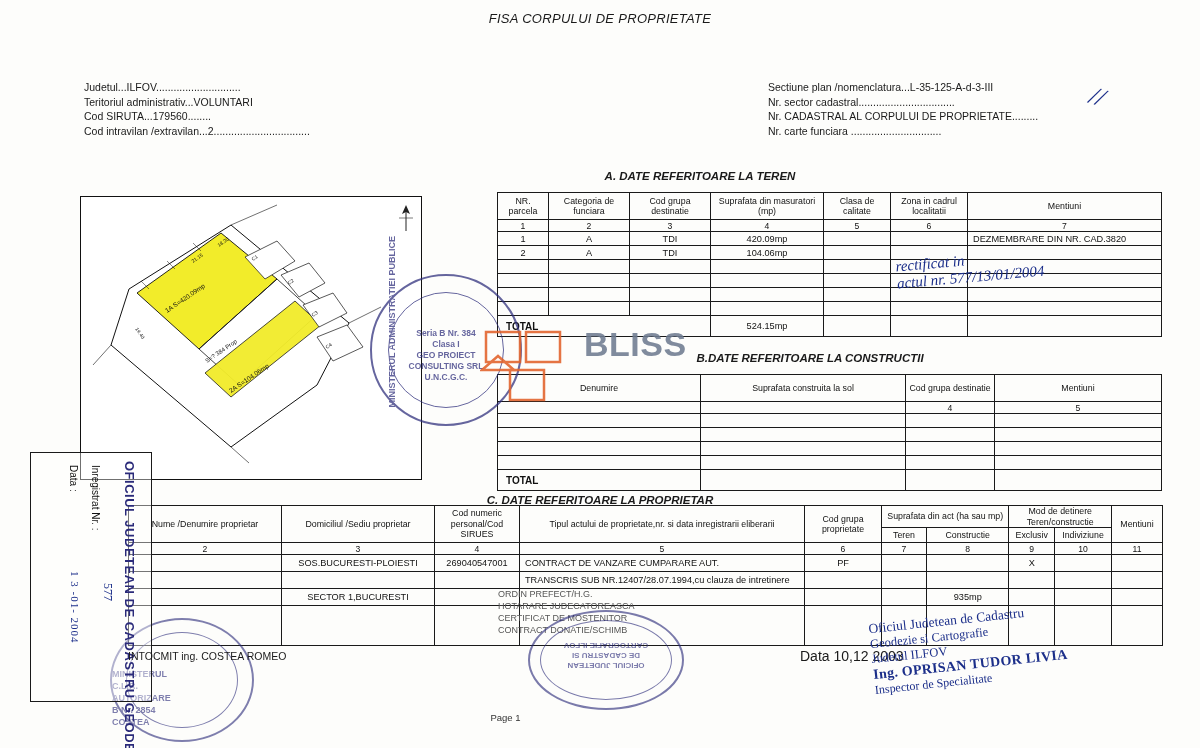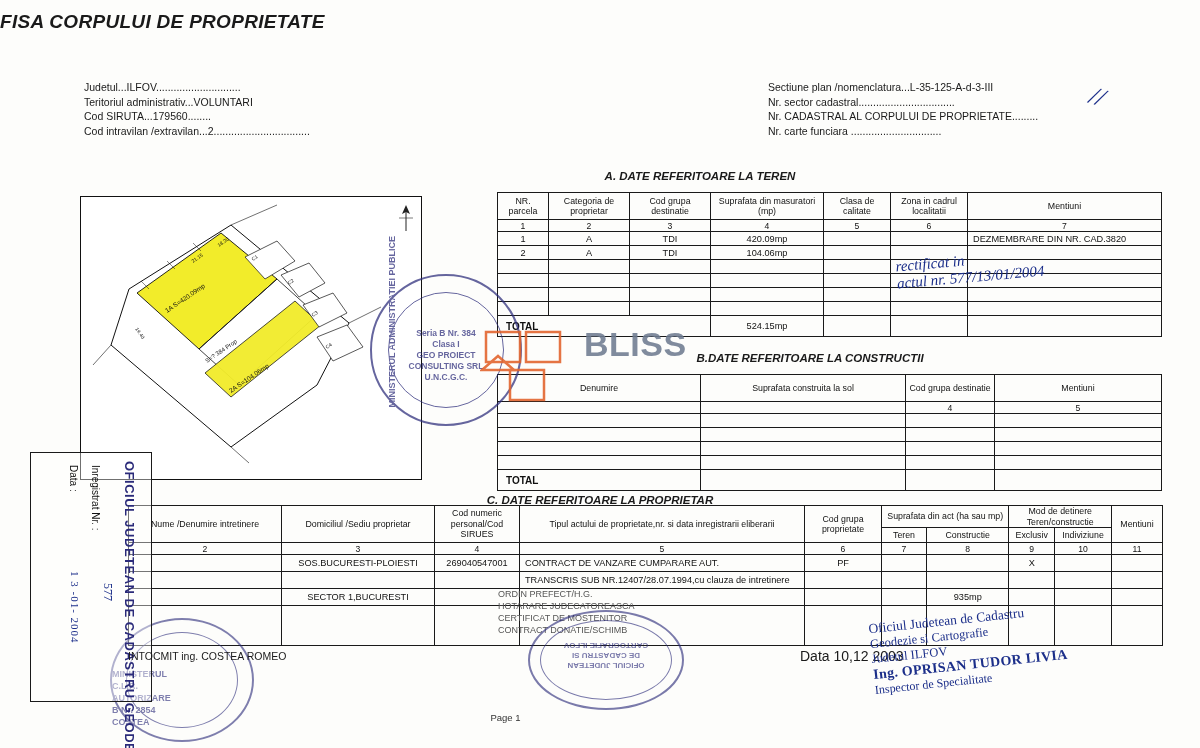--- a/index.html
+++ b/index.html
@@ -6,22 +6,22 @@
   body{
     width:1200px;height:748px;
     background:#fdfdfb;
     font-family:"Liberation Sans", sans-serif;
     color:#1a1a1a;
     position:relative;
     overflow:hidden;
   }
   .page{position:absolute;inset:0;}
   .title{
-    position:absolute;top:11px;left:0;width:1200px;text-align:left;
-    font-style:italic;font-weight:bold;font-size:19px;letter-spacing:.3px;
+    position:absolute;top:11px;left:0;width:1200px;text-align:center;
+    font-style:italic;font-weight:normal;font-size:13px;letter-spacing:.3px;
   }
   
   .hdr-left{position:absolute;left:84px;top:80px;font-size:10.5px;line-height:14.5px;}
   .hdr-right{position:absolute;left:768px;top:80px;font-size:10.5px;line-height:14.5px;}
 
   .sect-label{
     font-style:italic;font-weight:bold;font-size:11.5px;text-align:center;
   }
   #schita-label{position:absolute;left:130px;top:172px;width:320px;}
   #teren-label{position:absolute;left:500px;top:170px;width:400px;}
@@ -204,21 +204,21 @@
       <text x="112" y="66" font-size="5" fill="#111" transform="rotate(-34 112 66)">21.15</text>
       <text x="138" y="50" font-size="5" fill="#111" transform="rotate(-34 138 50)">18.20</text>
       <text x="54" y="132" font-size="5" fill="#111" transform="rotate(56 54 132)">19.40</text>
     </svg>
   </div>
 
   <table id="tbl-teren">
     <tbody>
         <tr>
       <td class="hdrcell" style="width:46px;height:26px;">NR. parcela</td>
-      <td class="hdrcell" style="width:76px;">Categoria de proprietar</td>
+      <td class="hdrcell" style="width:76px;">Categoria de funciara</td>
       <td class="hdrcell" style="width:76px;">Cod grupa destinatie</td>
       <td class="hdrcell" style="width:108px;">Suprafata din masuratori (mp)</td>
       <td class="hdrcell" style="width:62px;">Clasa de calitate</td>
       <td class="hdrcell" style="width:72px;">Zona in cadrul localitatii</td>
       <td class="hdrcell">Mentiuni</td>
     </tr>
     <tr class="numrow">
       <td>1</td>
       <td>2</td>
       <td>3</td>
@@ -339,21 +339,21 @@
       <td></td>
     </tr>
   </tbody>
     </table>
 
   <div class="sect-label" style="position:absolute;left:600px;top:352px;width:420px;">B.DATE REFERITOARE LA CONSTRUCTII</div>
 
   <table id="tbl-prop">
     <tbody>
         <tr>
-      <td class="hdrcell" rowspan="2" style="width:148px;height:34px;">Nume /Denumire intretinere</td>
+      <td class="hdrcell" rowspan="2" style="width:148px;height:34px;">Nume /Denumire proprietar</td>
       <td class="hdrcell" rowspan="2" style="width:148px;">Domiciliul /Sediu proprietar</td>
       <td class="hdrcell" rowspan="2" style="width:80px;">Cod numeric personal/Cod SIRUES</td>
       <td class="hdrcell" rowspan="2" style="width:280px;">Tipul actului de proprietate,nr. si data inregistrarii eliberarii</td>
       <td class="hdrcell" rowspan="2" style="width:72px;">Cod grupa proprietate</td>
       <td class="hdrcell" colspan="2" style="width:140px;">Suprafata din act (ha sau mp)</td>
       <td class="hdrcell" colspan="2" style="width:104px;">Mod de detinere Teren/constructie</td>
       <td class="hdrcell" rowspan="2" style="width:46px;">Mentiuni</td>
     </tr>
     <tr>
       <td class="hdrcell" style="height:14px;">Teren</td>

